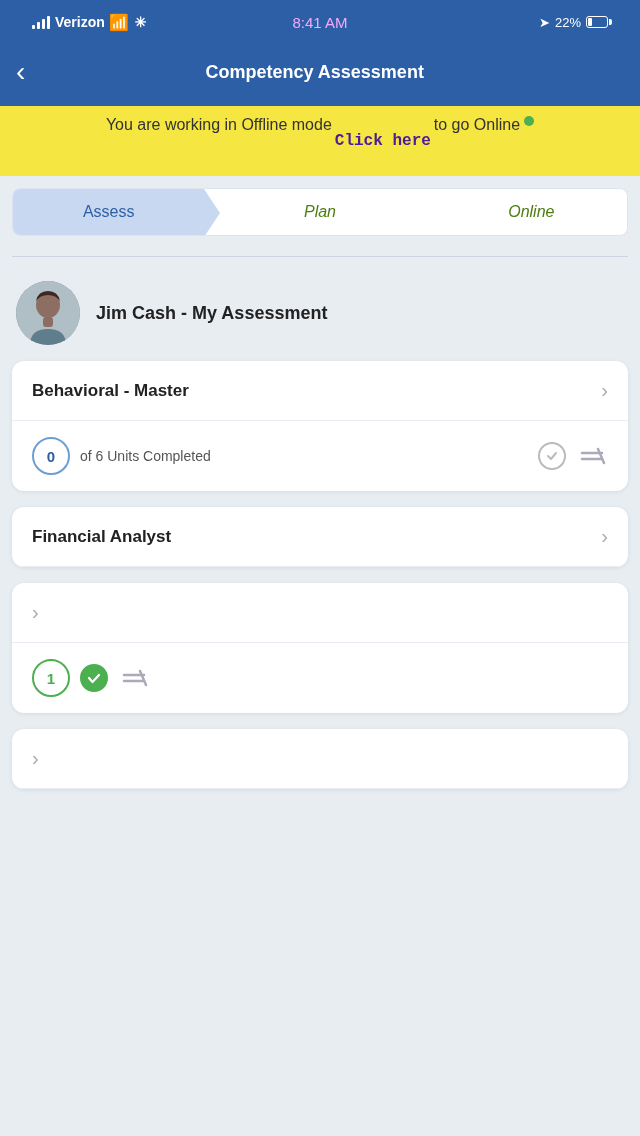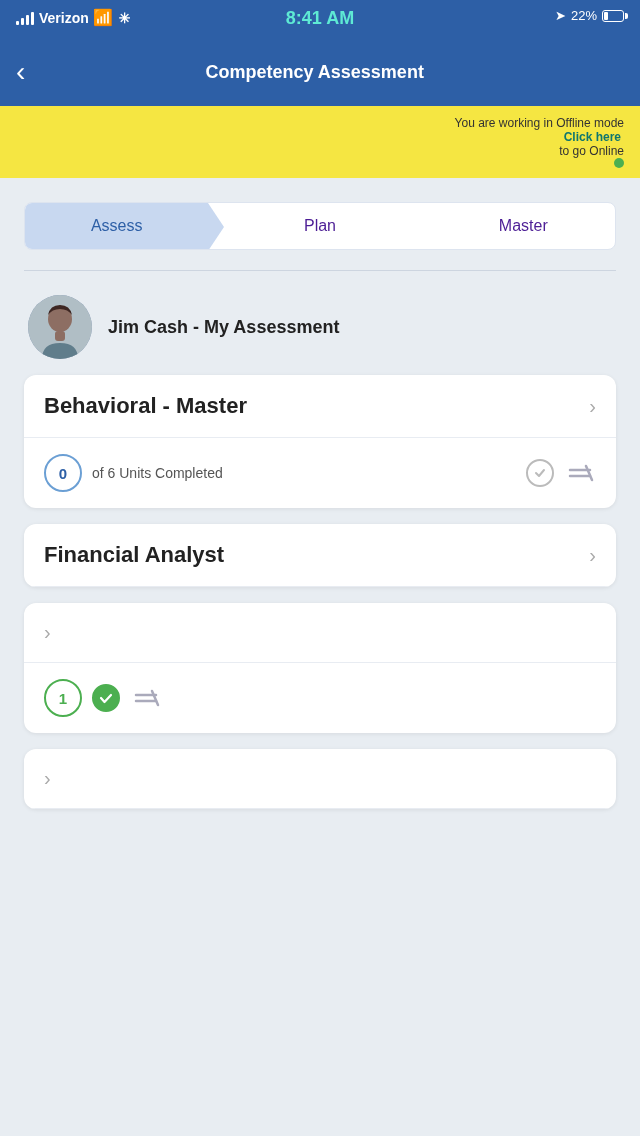--- a/index.html
+++ b/index.html
@@ -10,36 +10,36 @@
       width: 640px;
       min-height: 1136px;
       overflow-x: hidden;
     }
 
     
     .status-bar {
       background: #2d5fa6;
       display: flex;
       justify-content: space-between;
-      align-items: flex-start;
-      padding: 8px 16px;
+      align-items: center;
+      padding: 8px 32px;
       height: 44px;
     }
     .status-left {
       display: flex;
       align-items: center;
       gap: 5px;
       color: white;
       font-size: 14px;
       font-weight: 600;
     }
     .status-center {
-      color: #5eead4;
-      font-size: 18px;
-      font-weight: 700;
+      color: #f0abfc;
+      font-size: 15px;
+      font-weight: 400;
       position: absolute;
       left: 50%;
       transform: translateX(-50%);
     }
     .status-right {
       display: flex;
       align-items: center;
       gap: 5px;
       color: white;
       font-size: 13px;
@@ -109,45 +109,45 @@
       flex: 1;
       text-align: center;
       margin-right: 40px;
     }
 
     
     .offline-banner {
       background: #f5e642;
       padding: 10px 16px;
       display: flex;
-      align-items: flex-end;
+      align-items: flex-start;
       justify-content: center;
-      font-size: 12px;
+      font-size: 16px;
       color: #333;
-      flex-direction: column;
     }
     .offline-banner .click-here {
-      color: #0f766e;
+      color: #4c1d95;
       font-weight: 600;
-      margin: 0 3px;
+      margin: 16px 3px;
       cursor: pointer;
+      font-family: Liberation Mono, monospace;
     }
     .online-dot {
       width: 10px;
       height: 10px;
       background: #4caf50;
       border-radius: 50%;
       display: inline-block;
       margin-left: 4px;
     }
 
     
     .main-content {
       background: #e8edf2;
-      padding: 24px;
+      padding: 12px;
     }
 
     
     .tab-bar {
       display: flex;
       background: white;
       border-radius: 8px;
       overflow: hidden;
       margin-bottom: 20px;
       border: 1px solid #dde4ef;
@@ -159,21 +159,22 @@
       font-size: 16px;
       cursor: pointer;
       position: relative;
     }
     .tab-item.active {
       background: #c8d8f0;
       color: #2d5fa6;
       font-weight: 500;
     }
     .tab-item:not(.active) {
-      color: #4c1d95;
+      color: #4d7c0f;
+      font-style: italic;
     }
     
     .tab-separator {
       width: 0;
       height: 0;
       border-top: 24px solid transparent;
       border-bottom: 24px solid transparent;
       border-left: 16px solid white;
       position: absolute;
       right: -16px;
@@ -239,21 +240,21 @@
     }
     .card-header {
       display: flex;
       align-items: center;
       justify-content: space-between;
       padding: 18px 20px;
       border-bottom: 1px solid #e8ecf2;
       cursor: pointer;
     }
     .card-title {
-      font-size: 22px;
+      font-size: 17px;
       font-weight: 700;
       color: #222;
     }
     .chevron-right {
       color: #aaa;
       font-size: 20px;
       font-weight: 300;
     }
     .card-footer {
       display: flex;
@@ -352,21 +353,21 @@
   <div class="tab-bar">
     <div class="tab-item active" style="position:relative;">
       <span>Assess</span>
       <div class="tab-separator-active"></div>
     </div>
     <div class="tab-item" style="position:relative; padding-left: 20px;">
       <span>Plan</span>
       <div class="tab-separator"></div>
     </div>
     <div class="tab-item" style="padding-left: 20px;">
-      <span>Master</span>
+      <span>Online</span>
     </div>
   </div>
 
   <div style="height:1px; background:#cdd5e0; margin-bottom:16px;"></div>
 
   <div class="profile-section">
     <div class="avatar">
       <svg viewBox="0 0 64 64" xmlns="http://www.w3.org/2000/svg">
         <circle cx="32" cy="32" r="32" fill="#b0bec5"></circle>
 

